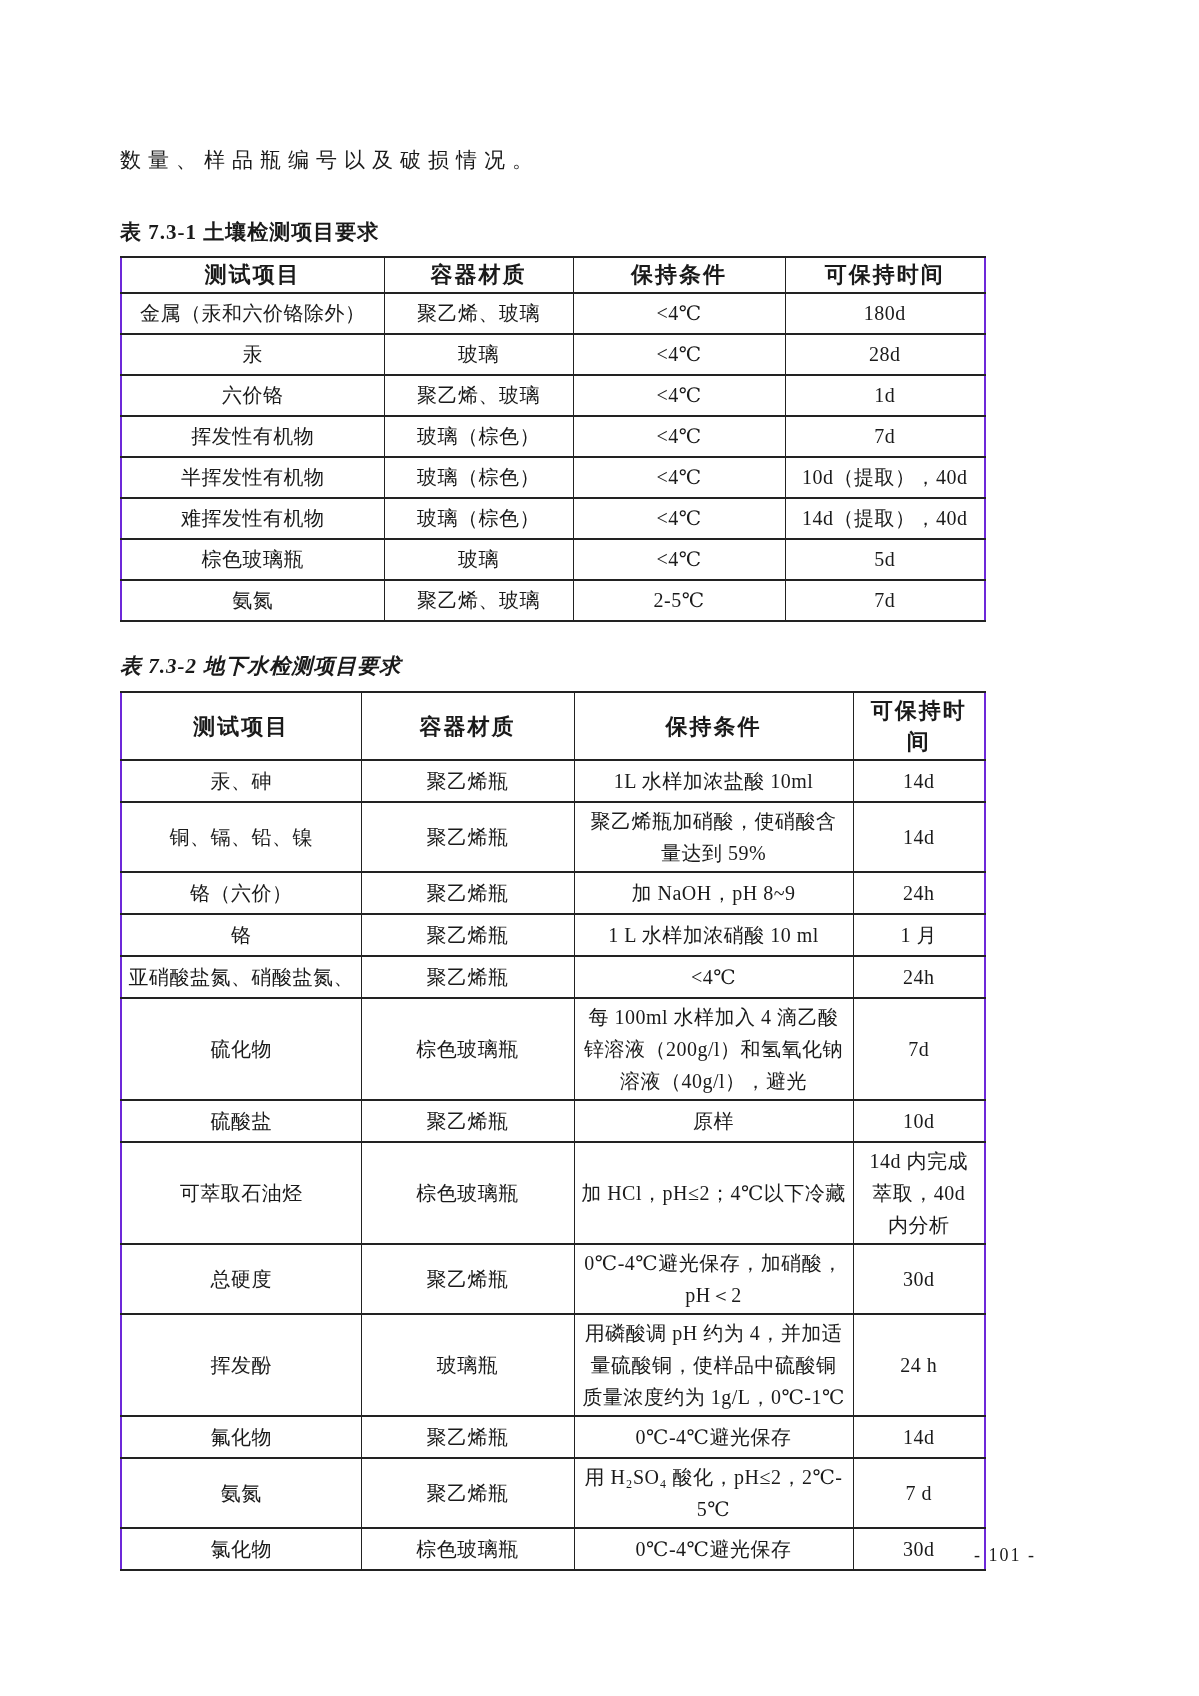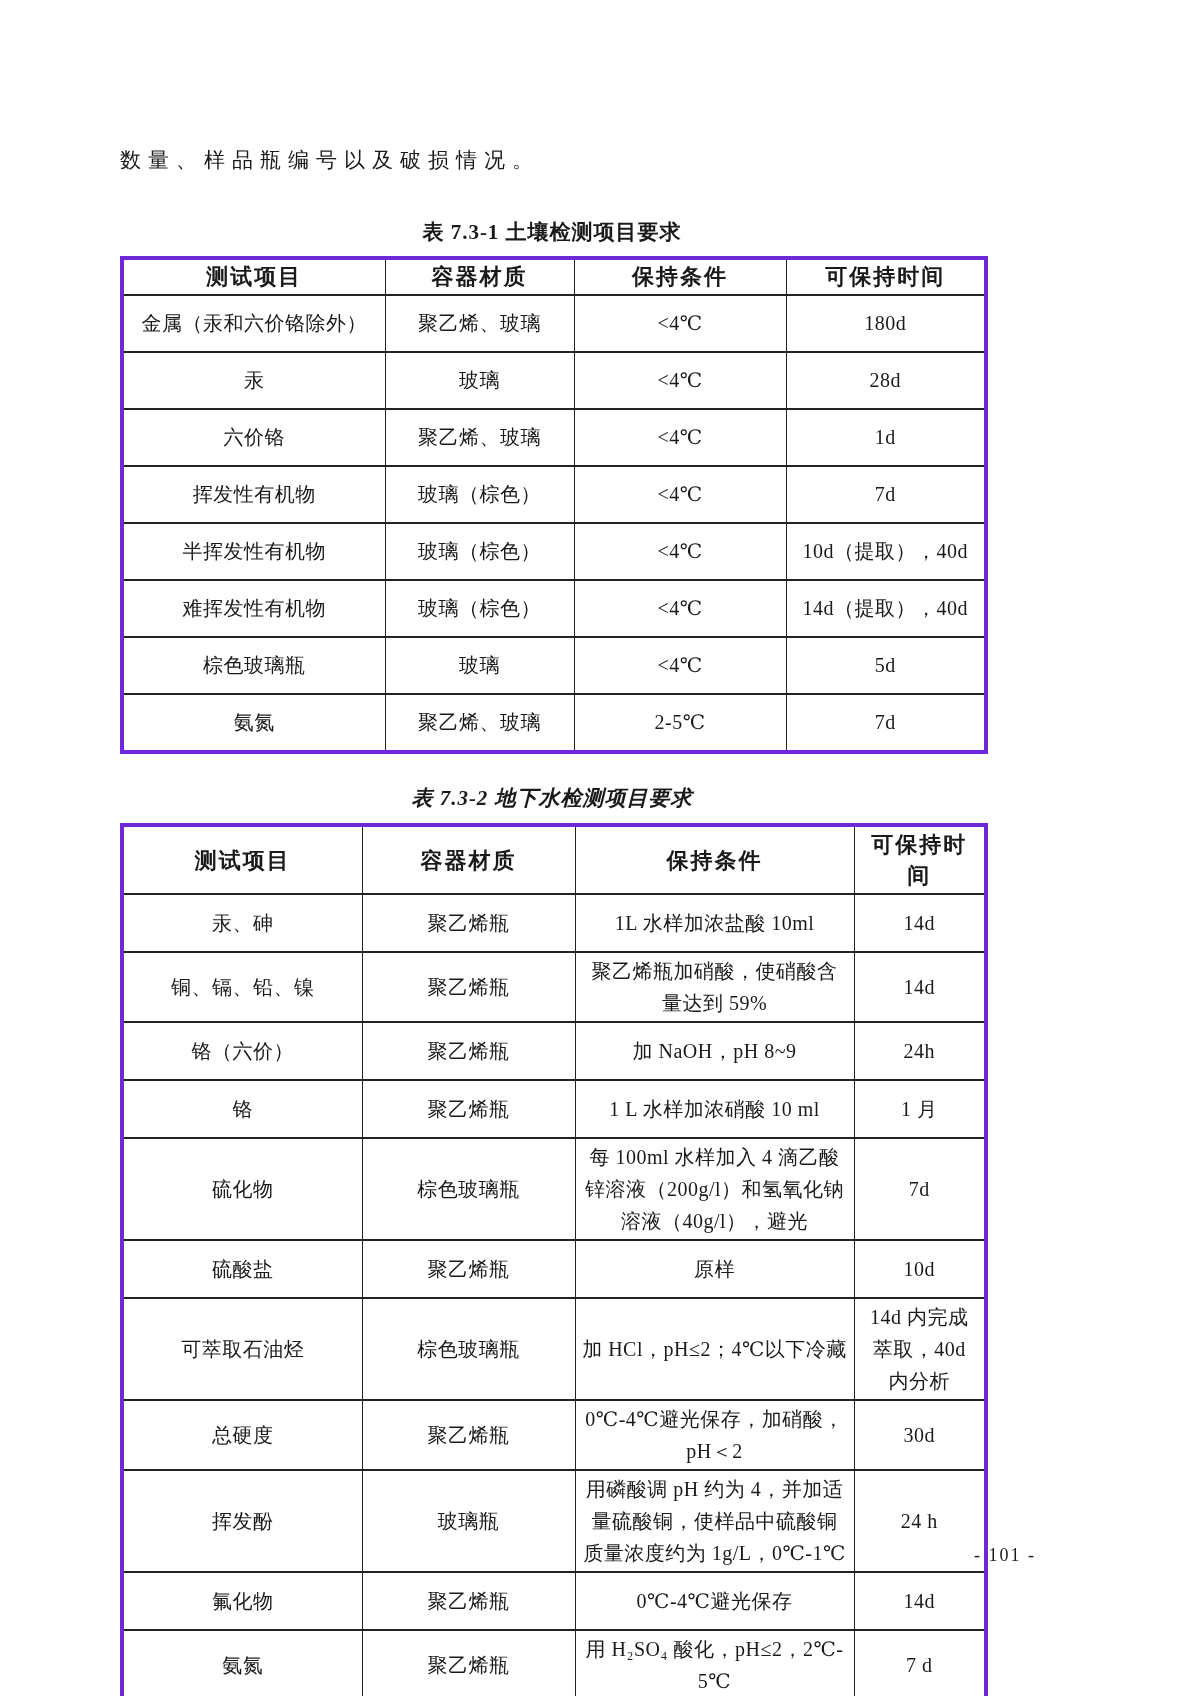--- a/index.html
+++ b/index.html
@@ -20,32 +20,32 @@
     margin-left: 120px;
     padding-top: 146px;
   }
   .intro {
     font-size: 21px;
     letter-spacing: 7px;
     margin: 0;
     line-height: 28px;
   }
   .tbl-title {
-    text-align: center;
+    text-align: left;
     font-weight: bold;
     font-size: 21px;
     letter-spacing: 1px;
   }
   .t1-title { margin: 44px 0 10px 0; }
   .t2-title { margin: 30px 0 11px 0; font-style: italic; }
   table {
     border-collapse: collapse;
     table-layout: fixed;
     width: 864px;
-    border: 4px solid #6d28d9;
+    border: 2px solid #6d28d9;
   }
   th, td {
     border: 1px solid #222;
     border-top-width: 2px;
     border-bottom-width: 2px;
     text-align: center;
     vertical-align: middle;
     overflow-wrap: anywhere;
     word-break: break-all;
   }
@@ -54,21 +54,21 @@
     font-weight: bold;
     letter-spacing: 2px;
     line-height: 30px;
     padding: 2px 6px;
   }
   td {
     font-size: 20px;
     letter-spacing: 0.5px;
     padding: 2px 6px;
   }
-  td:first-child { padding: 12px 2px; }
+  td:first-child { padding: 4px 2px; }
   #t1 td { line-height: 31px; }
   #t2 td { line-height: 32px; }
   #t2 th { line-height: 31px; }
   
   #t2 th:last-child { padding: 2px 12px; }
   .footer {
     position: absolute;
     top: 1545px;
     left: 172px;
     width: 864px;
@@ -189,20 +189,26 @@
           <td>加 NaOH，pH 8~9</td>
           <td>24h</td>
         </tr>
         <tr>
           <td>铬</td>
           <td>聚乙烯瓶</td>
           <td>1 L 水样加浓硝酸 10 ml</td>
           <td>1 月</td>
         </tr>
         <tr>
+          <td>亚硝酸盐氮、硝酸盐氮、</td>
+          <td>聚乙烯瓶</td>
+          <td>&lt;4℃</td>
+          <td>24h</td>
+        </tr>
+        <tr>
           <td>硫化物</td>
           <td>棕色玻璃瓶</td>
           <td>每 100ml 水样加入 4 滴乙酸锌溶液（200g/l）和氢氧化钠溶液（40g/l），避光</td>
           <td>7d</td>
         </tr>
         <tr>
           <td>硫酸盐</td>
           <td>聚乙烯瓶</td>
           <td>原样</td>
           <td>10d</td>

